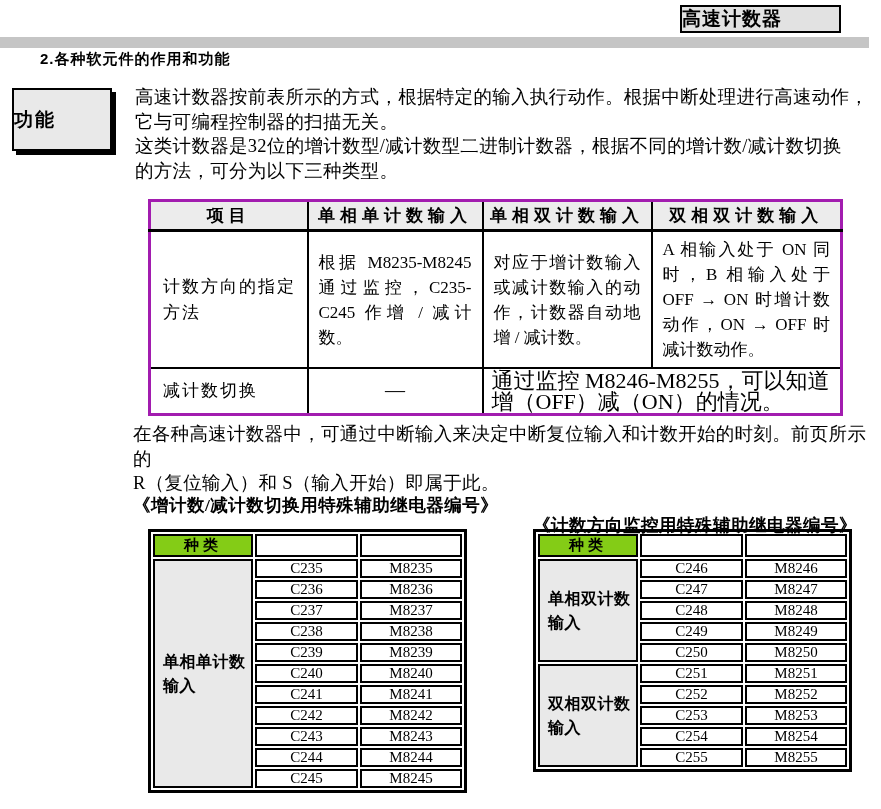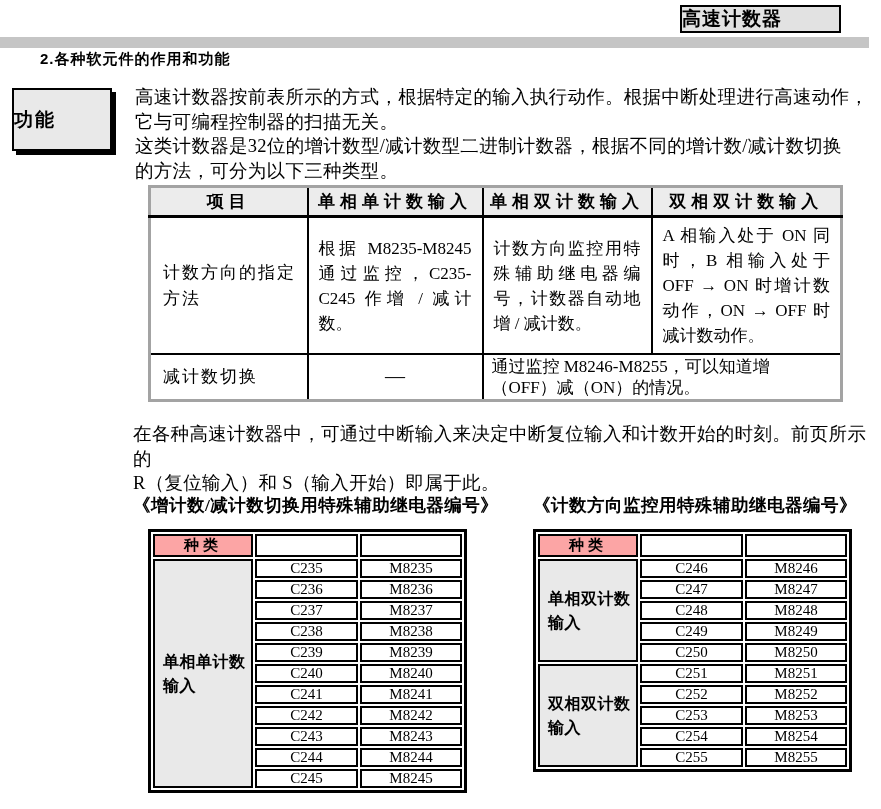--- a/index.html
+++ b/index.html
@@ -21,50 +21,50 @@
               display:flex; align-items:center; justify-content:flex-start;
               font-size:19px; font-weight:bold; letter-spacing:2px; }
 
   
   .para { width:748px; font-size:18.5px; line-height:24.6px; white-space:pre-line;
           letter-spacing:0.3px; }
   .para1 { left:135px; top:85px; }
   .para2 { left:133px; top:406px;margin-top:16px; }
 
   
-  table.main { left:148px; top:185px; width:695px; border-collapse:collapse;
-               table-layout:fixed; border:3px solid #a3a3a3; }
+  table.main { left:148px; top:199px; width:695px; border-collapse:collapse;
+               table-layout:fixed; border:3px solid #a21caf; }
   table.main th, table.main td { border:2px solid #000; vertical-align:middle; }
   table.main th { background:#ececec; font-family:"Liberation Sans","DejaVu Sans",sans-serif;
                   font-size:17px; font-weight:bold; letter-spacing:5px; height:30px;
                   text-align:center; border-bottom-width:3px; }
   table.main td { font-size:17px; line-height:25px; padding:5px 10px; }
   table.main td.rowlabel { font-family:"Liberation Sans","DejaVu Sans",sans-serif;
                            font-weight:normal; letter-spacing:2px; padding-left:12px;
                            line-height:26px; }
   table.main td.just { text-align:justify; }
   table.main td.dash { text-align:center; font-size:20px; }
   table.main tr.r1 { height:127px; }
   table.main tr.r2 { height:46px; }
-  table.main td.merged { font-size:17px; line-height:21px; padding:0 8px; }
+  table.main td.merged { font-size:22px; line-height:21px; padding:0 8px; }
 
   
   .cap { top:493px; font-size:17.5px; font-weight:bold; letter-spacing:0.5px;font-family:Liberation Serif, serif; }
   .cap-left { left:133px; }
-  .cap-right { left:533px; }
+  .cap-right { left:533px;margin-top:20px; }
 
   
   table.sub { border-collapse:separate; border-spacing:2px; border:3px solid #000;
               table-layout:fixed; }
   .sub-left  { left:148px; top:529px; width:311px; }
   .sub-right { left:533px; top:529px; width:311px; }
   table.sub th, table.sub td { border:2px solid #000; }
   table.sub th.kind { font-family:"Liberation Sans","DejaVu Sans",sans-serif;
                       font-size:15px; font-weight:bold; letter-spacing:4px;
-                      height:16px; text-align:center; background:#fca5a5; }
+                      height:16px; text-align:center; background:#84cc16; }
   table.sub th.blank { background:#fff; height:16px; }
   table.sub td.val { text-align:center; font-size:15px; line-height:15px;
                      height:16px; padding:0; background:#fff;margin-top:33px; }
   table.sub td.cat { background:#e9e9e9; font-family:"Liberation Sans","DejaVu Sans",sans-serif;
                      font-size:16px; font-weight:bold; vertical-align:middle;
                      line-height:24px; padding:0 4px 0 8px; letter-spacing:0.5px; }
 </style>
 </head>
 <body>
 
@@ -93,21 +93,21 @@
       <th>项目</th>
       <th>单相单计数输入</th>
       <th>单相双计数输入</th>
       <th>双相双计数输入</th>
     </tr>
   </thead>
   <tbody>
     <tr class="r1">
       <td class="rowlabel">计数方向的指定方法</td>
       <td class="just">根据 M8235-M8245 通过监控，C235-C245 作增 / 减计数。</td>
-      <td class="just">计数方向监控用特殊辅助继电器编号，计数器自动地增 / 减计数。</td>
+      <td class="just">对应于增计数输入或减计数输入的动作，计数器自动地增 / 减计数。</td>
       <td class="just">A 相输入处于 ON 同时，B 相输入处于 OFF → ON 时增计数动作，ON → OFF 时减计数动作。</td>
     </tr>
     <tr class="r2">
       <td class="rowlabel">减计数切换</td>
       <td class="dash">—</td>
       <td class="merged" colspan="2">通过监控 M8246-M8255，可以知道增（OFF）减（ON）的情况。</td>
     </tr>
   </tbody>
 </table>
 

